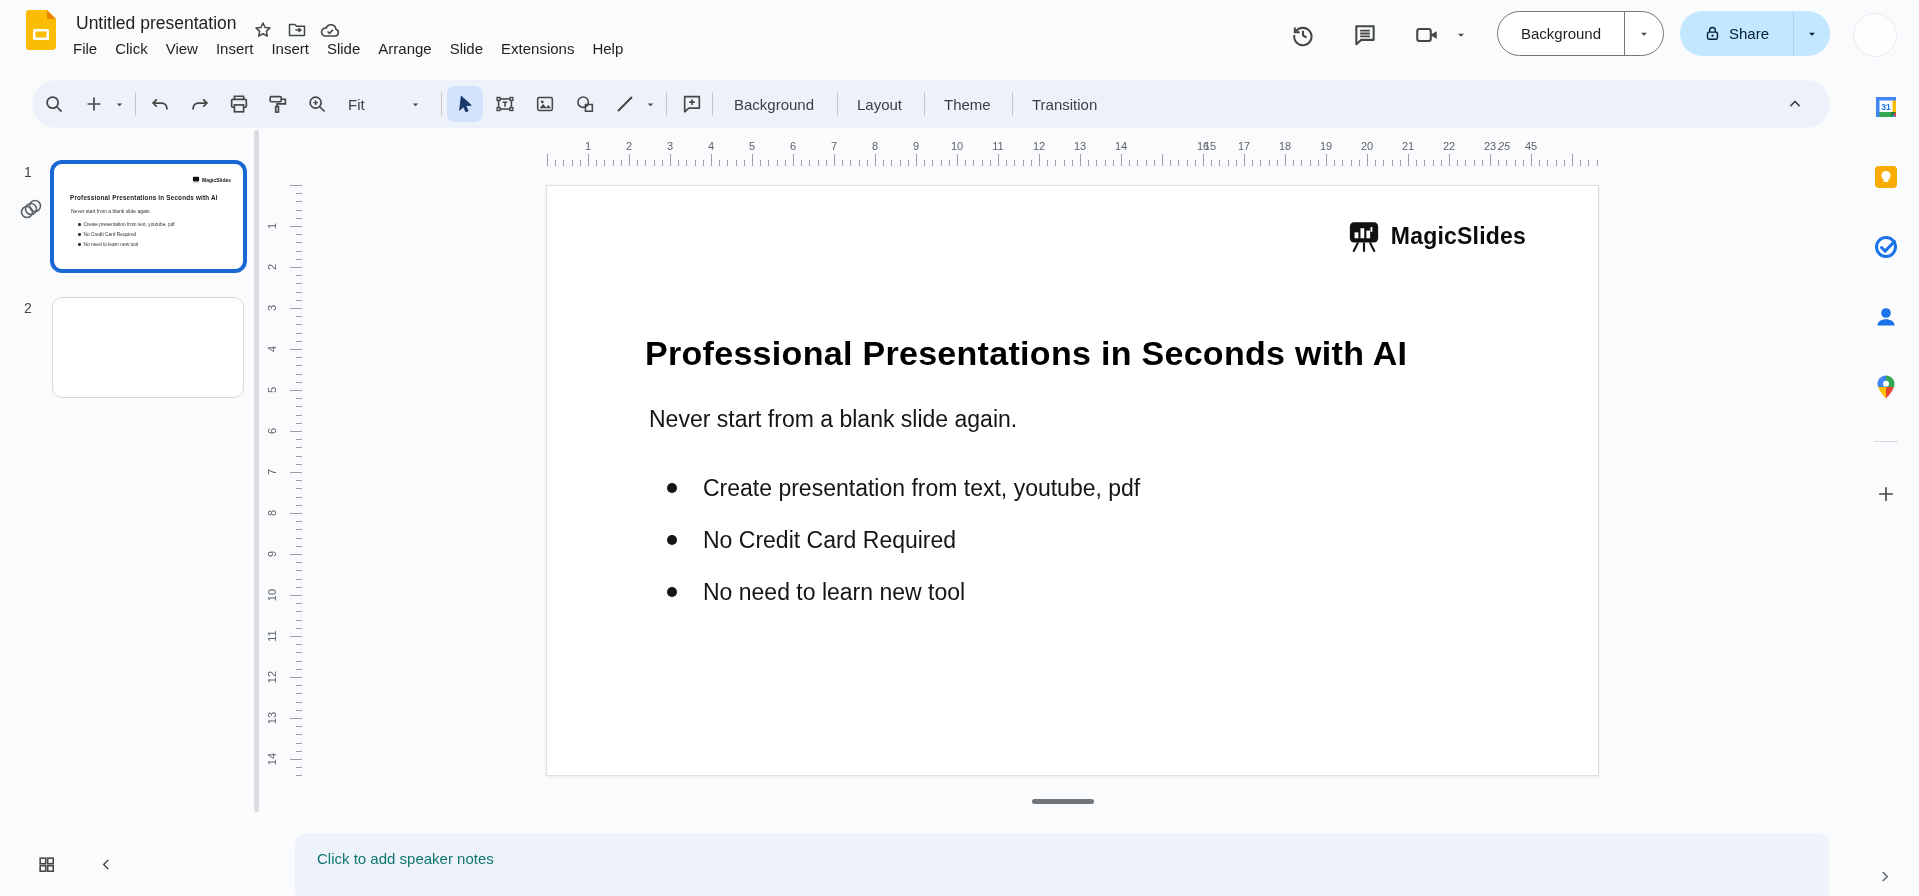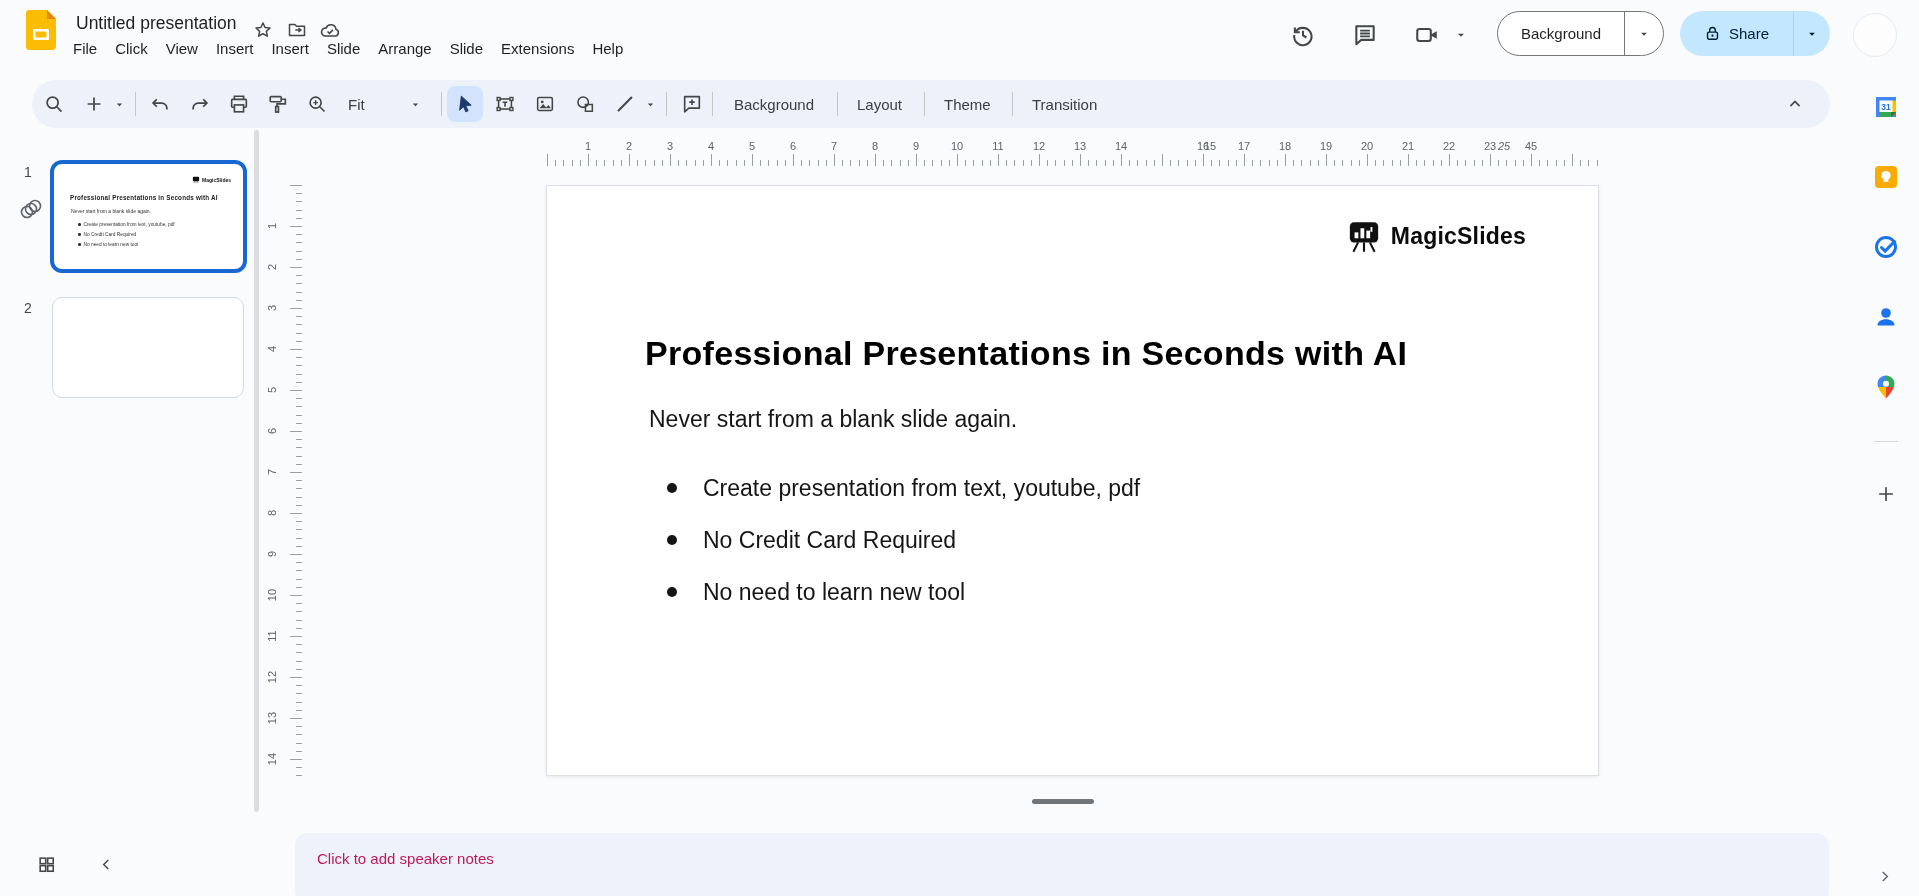--- a/index.html
+++ b/index.html
@@ -69,21 +69,21 @@
   .slide-sub { position:absolute; left:102px; top:220px; font-size:23px; color:#151515; }
   .slide-bullets { position:absolute; left:120px; top:276px; list-style:none; }
   .slide-bullets li { position:relative; height:52px; line-height:52px; padding-left:36px; font-size:23px; color:#151515; white-space:nowrap; }
   .slide-bullets li::before { content:""; position:absolute; left:0; top:21px; width:10px; height:10px; border-radius:50%; background:#151515; }
 
   .drag-handle { position:absolute; left:1032px; top:799px; width:62px; height:5px; border-radius:3px; background:#70757a; }
 
   
   .bbtn { position:absolute; width:36px; height:36px; display:flex; align-items:center; justify-content:center; border-radius:50%; }
   .notes { position:absolute; left:295px; top:833px; width:1534px; height:70px; background:#eef2fb; border-radius:12px; }
-  .notes-text { padding:17px 0 0 22px; font-size:15px; color:#be185d; }
+  .notes-text { padding:17px 0 0 22px; font-size:15px; color:#0f766e; }
 
   
   .sb { position:absolute; left:1873px; width:26px; height:26px; }
   .sb-divider { position:absolute; left:1874px; top:441px; width:24px; height:1px; background:#d6dadf; }
   .plus-btn { position:absolute; left:1872px; top:480px; width:28px; height:28px; display:flex; align-items:center; justify-content:center; }
 </style>
 </head>
 <body>
 
 <div id="app">

